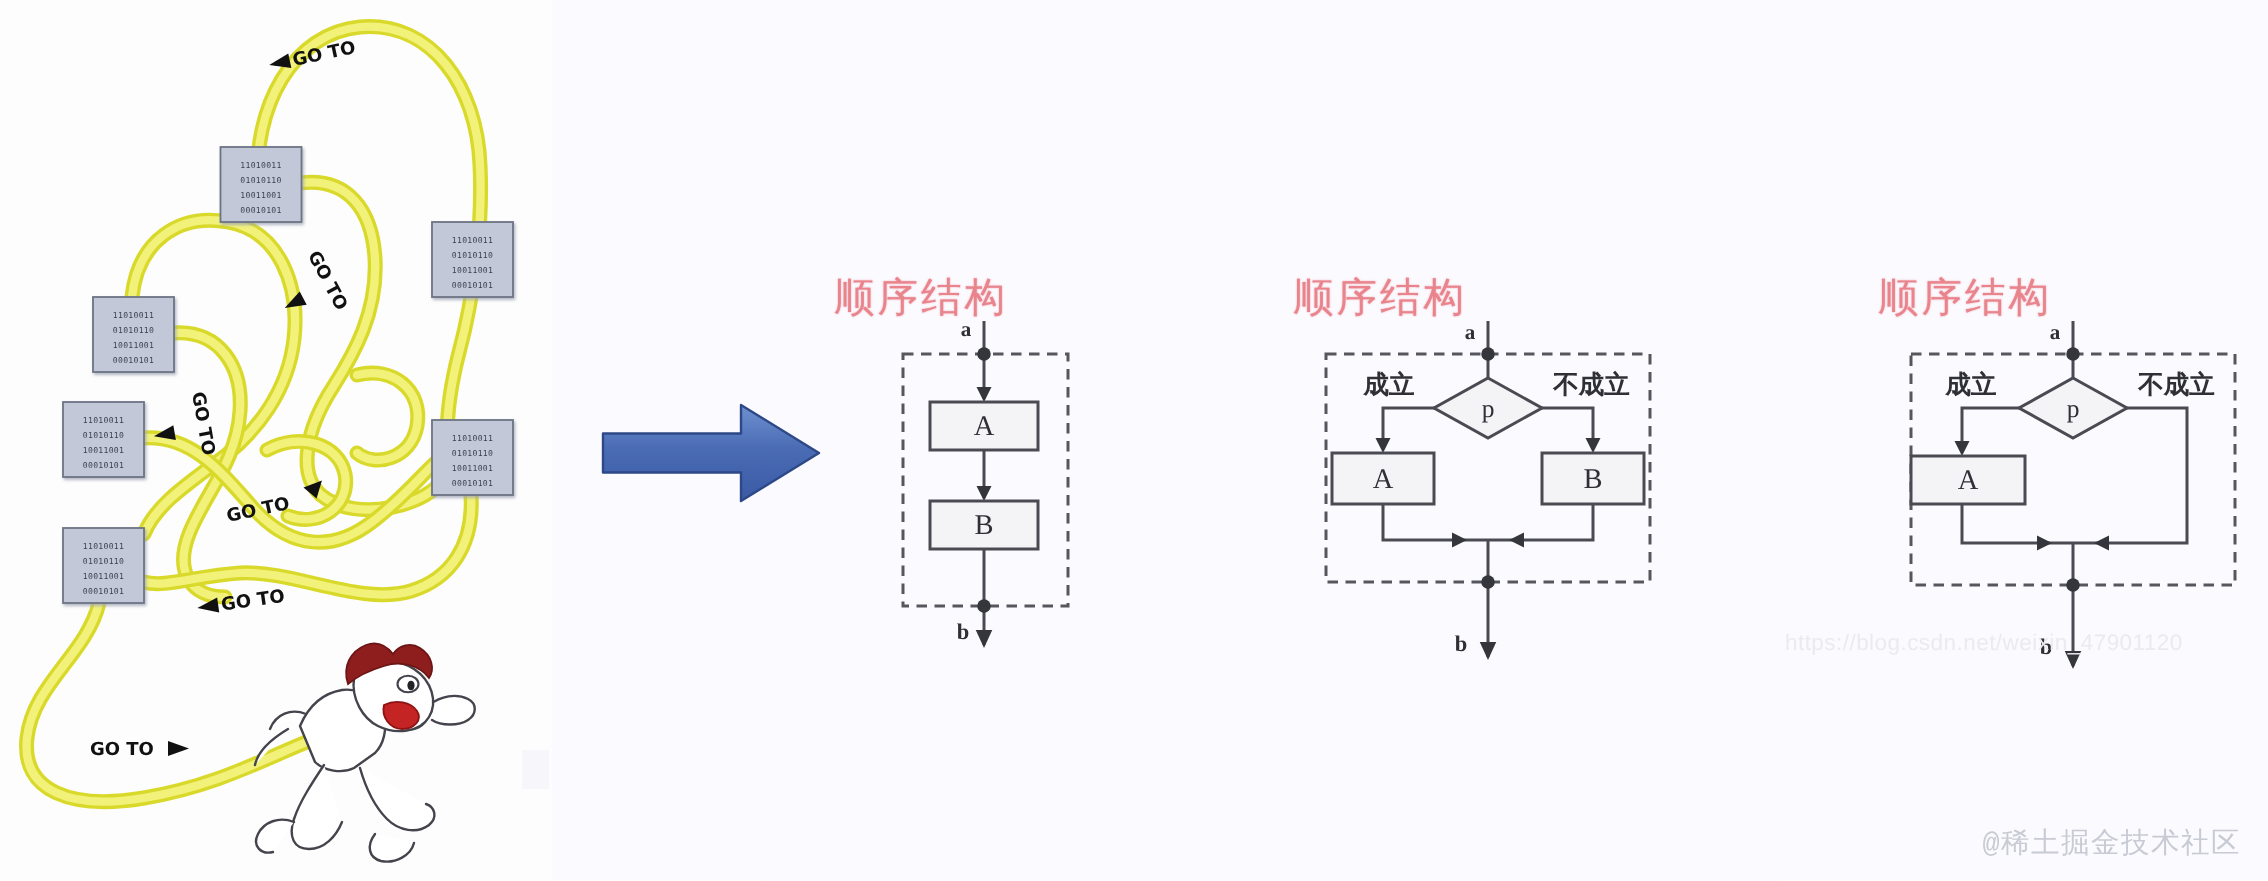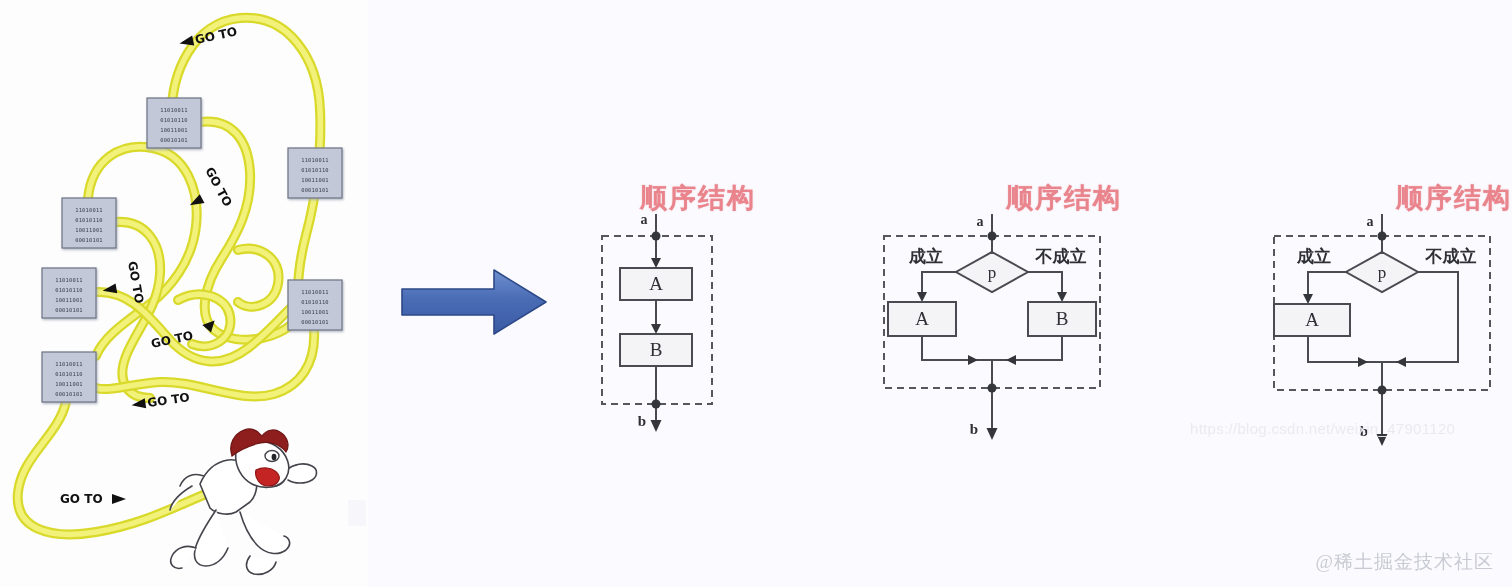--- a/index.html
+++ b/index.html
@@ -34,44 +34,44 @@
 
   
   .flow-panel {
     position: absolute;
     top: 180px;
   }
   .flow-title {
     position: absolute;
     top: 0; left: 0;
     width: 100%;
-    text-align: right;
+    text-align: left;
     font-size: 27px;
-    font-weight: 700;
+    font-weight: 400;
     color: #e9848c;
     letter-spacing: 2px;
     text-shadow: 0 0 1.2px rgba(233,132,140,.85);
     font-family: "DejaVu Sans", "Liberation Sans", sans-serif;
   }
   .flow-svg {
     position: absolute;
     top: 34px; left: 0;
   }
   #panel-sequence  { left: 556px; width: 200px; height: 260px; }
   #panel-selection { left: 862px; width: 260px; height: 270px; }
   #panel-loop      { left: 1252px; width: 260px; height: 270px; }
 
   
   #watermark-brand {
     position: absolute;
     right: 18px; bottom: 12px;
     font-size: 19px;
     color: #c9cbd4;
     letter-spacing: 1px;
-    font-family: Liberation Serif, serif;
+    font-family: Liberation Mono, monospace;
     user-select: none;
   }
   #watermark-url {
     position: absolute;
     left: 1190px; top: 420px;
     font-size: 15px;
     color: #eceaf1;
     letter-spacing: .3px;
     white-space: nowrap;
     font-family: "Liberation Sans", sans-serif;

